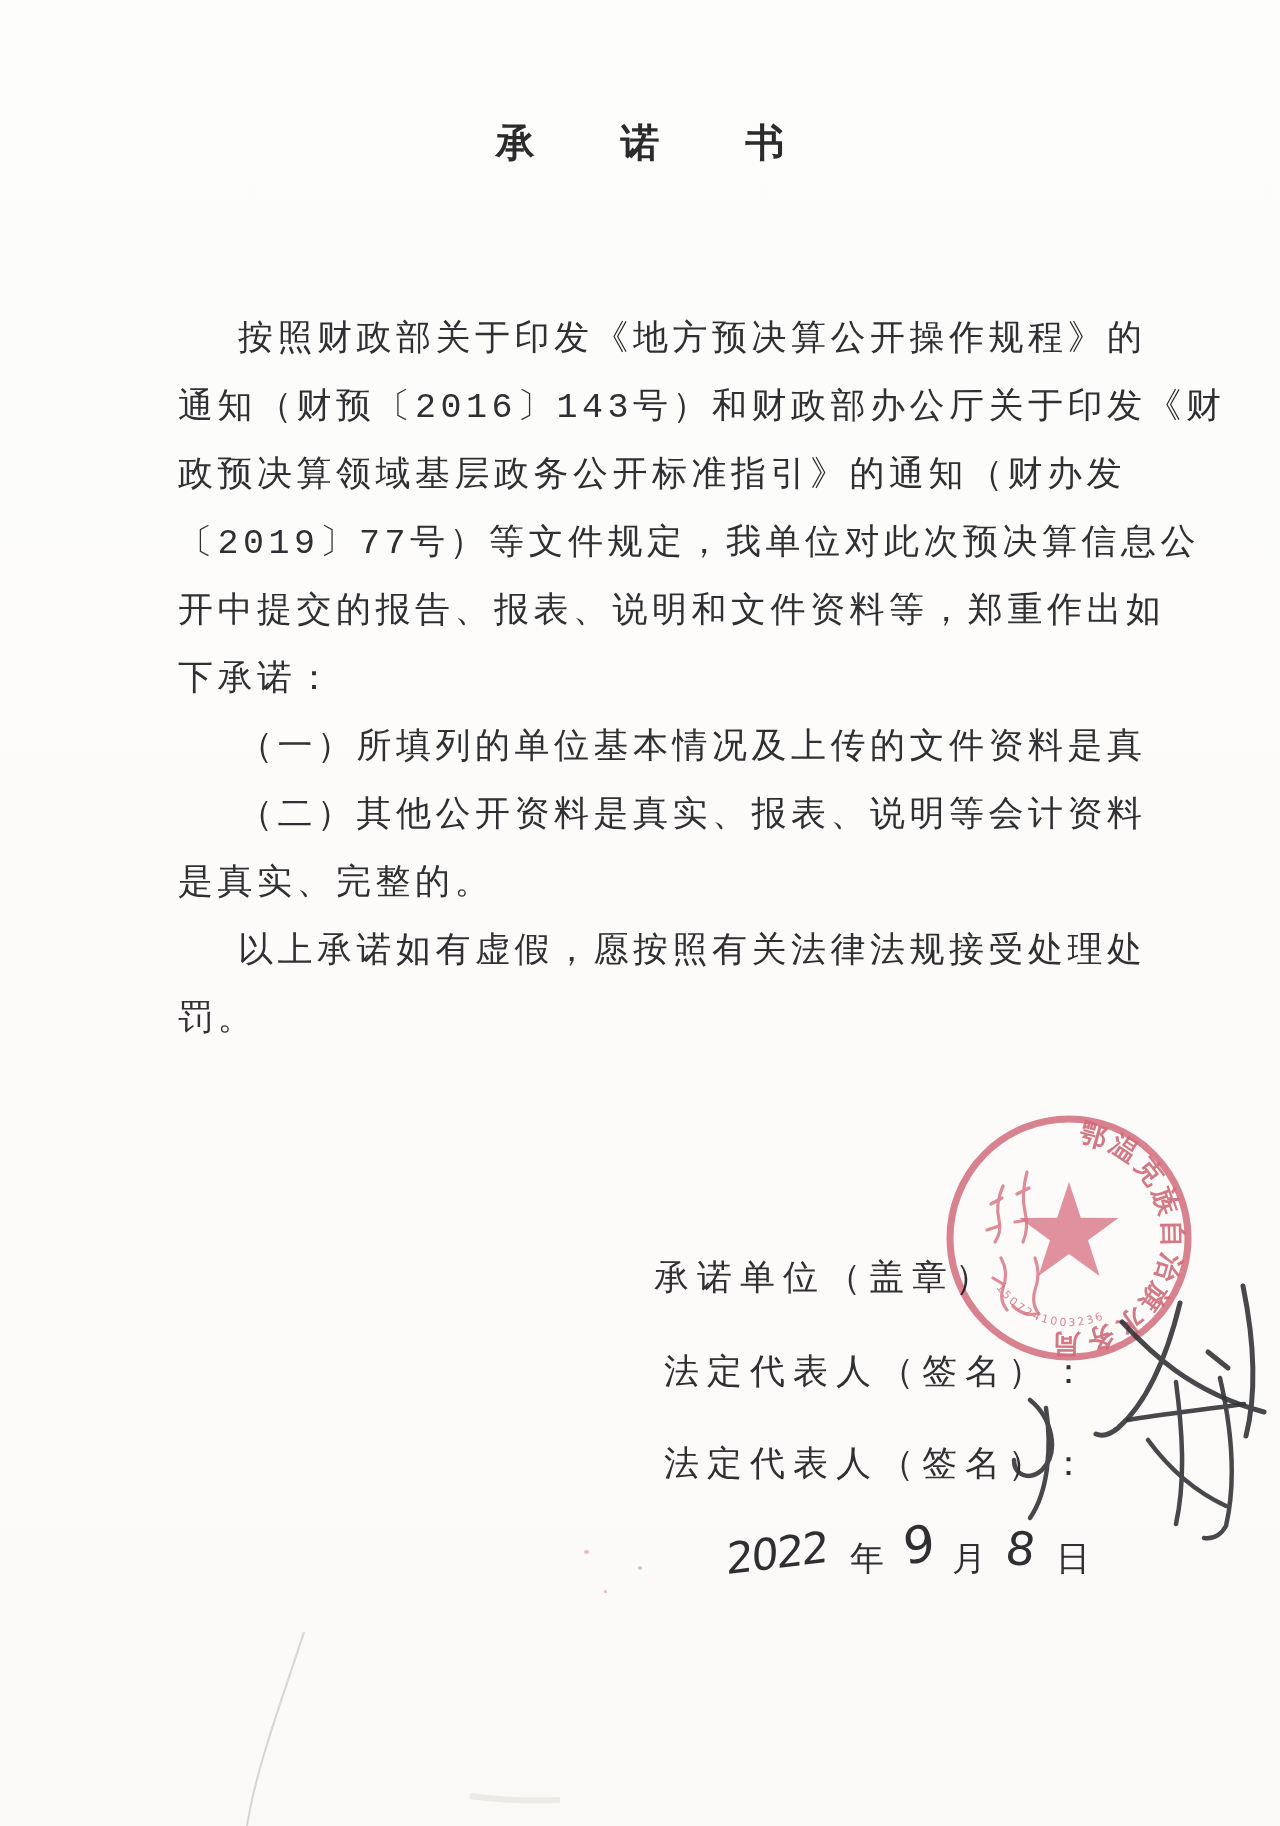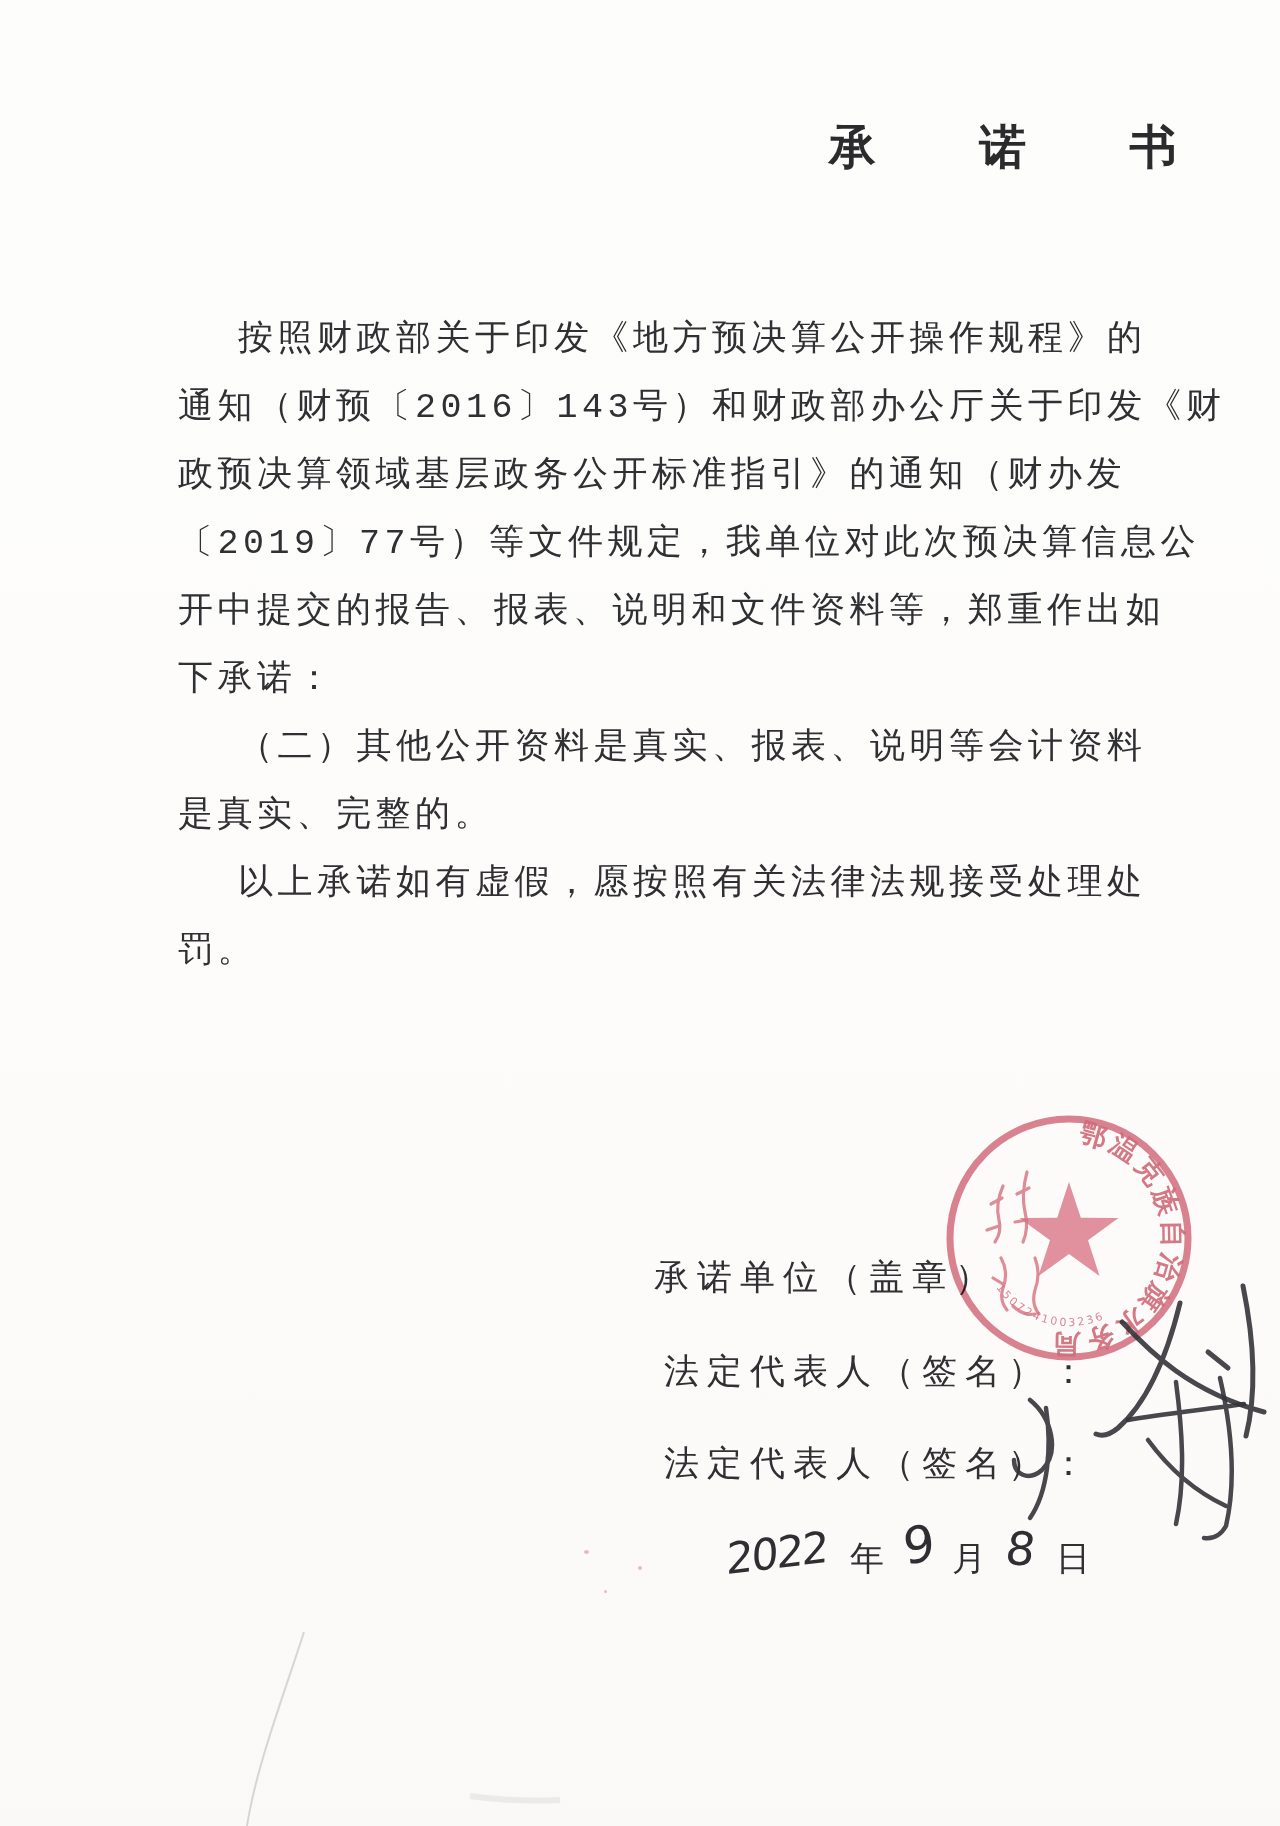--- a/index.html
+++ b/index.html
@@ -9,22 +9,22 @@
     height: 1826px;
     margin: 0 auto;
     background: linear-gradient(180deg, #fdfdfb 0%, #fcfbf9 70%, #faf9f7 100%);
     overflow: hidden;
     font-family: "Liberation Serif", "DejaVu Serif", serif;
     color: #26262a;
   }
   .doc-title {
     position: absolute;
     top: 116px; left: 0; width: 100%;
-    text-align: right;
-    font-size: 47px;
+    text-align: center;
+    font-size: 39px;
     font-weight: 600;
     letter-spacing: 2.2em;
     text-indent: 2.2em;
     color: #2b2b2e;
   }
   .body-text {
     position: absolute;
     top: 306px; left: 178px; width: 932px;
     font-size: 35px;
     letter-spacing: 4.5px;
@@ -100,20 +100,21 @@
 
   <div class="doc-title">承诺书</div>
 
   <div class="body-text">
     <div class="line indent">按照财政部关于印发《地方预决算公开操作规程》的</div>
     <div class="line">通知（财预〔2016〕143号）和财政部办公厅关于印发《财</div>
     <div class="line">政预决算领域基层政务公开标准指引》的通知（财办发</div>
     <div class="line">〔2019〕77号）等文件规定，我单位对此次预决算信息公</div>
     <div class="line">开中提交的报告、报表、说明和文件资料等，郑重作出如</div>
     <div class="line">下承诺：</div>
+    <div class="line indent">（一）所填列的单位基本情况及上传的文件资料是真</div>
     <div class="line indent">（二）其他公开资料是真实、报表、说明等会计资料</div>
     <div class="line">是真实、完整的。</div>
     <div class="line indent">以上承诺如有虚假，愿按照有关法律法规接受处理处</div>
     <div class="line">罚。</div>
   </div>
 
   <div class="sig-line sig-unit">承诺单位（盖章）</div>
   <div class="sig-line sig-legal">法定代表人（签名）：</div>
   <div class="sig-line sig-fin">法定代表人（签名）：</div>
 

